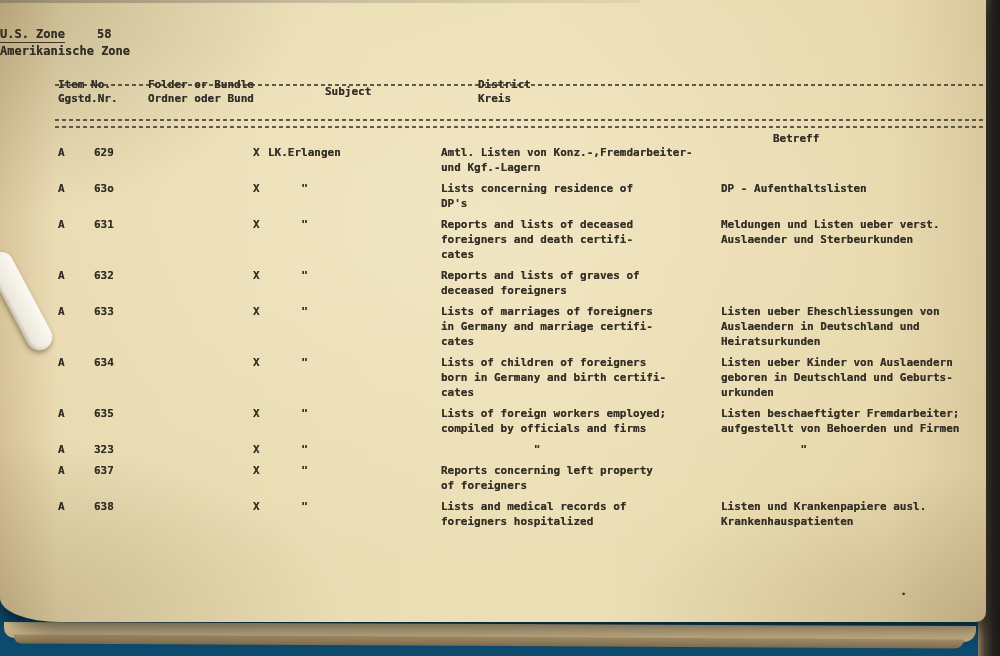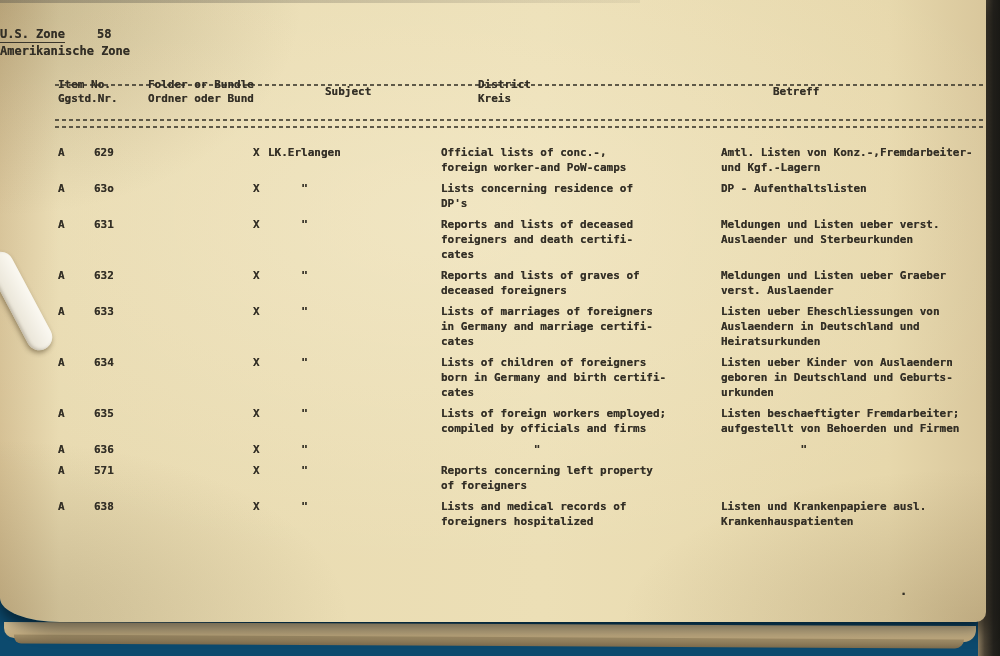--- a/index.html
+++ b/index.html
@@ -60,21 +60,21 @@
   .rule-mid-a{top:119px;}
   .rule-mid-b{top:126px;}
   .header-row{
     position:absolute;left:58px;top:78px;width:930px;
     display:grid;grid-template-columns:90px 120px 173px 280px 267px;
     font-size:11px;line-height:14px;
   }
   .hcell{white-space:pre-wrap;}
   .h-district{padding-left:37px;}
   .h-subject{padding-left:57px;padding-top:7px;}
-  .h-betreff{padding-left:52px;padding-top:7px;}
+  .h-betreff{padding-left:52px;padding-top:7px;margin-top:47px;}
   .table-body{position:absolute;left:58px;top:145px;width:930px;font-size:11px;line-height:15px;}
   .row{
     display:grid;grid-template-columns:36px 54px 120px 173px 280px 267px;
     align-items:start;margin-bottom:6px;
   }
   .cell{white-space:pre-wrap;}
   .c-folder{padding-left:105px;}
   .stray{position:absolute;left:900px;top:584px;font-size:12px;}
 </style>
 </head>
@@ -111,22 +111,20 @@
 
     <div class="rule rule-mid-a"></div>
     <div class="rule rule-mid-b"></div>
 
     <div class="table-body tw">
   <div class="row">
     <div class="cell c-item">A</div>
     <div class="cell c-no">629</div>
     <div class="cell c-folder">X</div>
     <div class="cell c-district">LK.Erlangen</div>
-    <div class="cell c-subject">Official lists of conc.-,
-foreign worker-and PoW-camps</div>
     <div class="cell c-betreff">Amtl. Listen von Konz.-,Fremdarbeiter-
 und Kgf.-Lagern</div>
   </div>
 
   <div class="row">
     <div class="cell c-item">A</div>
     <div class="cell c-no">63o</div>
     <div class="cell c-folder">X</div>
     <div class="cell c-district">     "</div>
     <div class="cell c-subject">Lists concerning residence of
@@ -146,22 +144,20 @@
 Auslaender und Sterbeurkunden</div>
   </div>
 
   <div class="row">
     <div class="cell c-item">A</div>
     <div class="cell c-no">632</div>
     <div class="cell c-folder">X</div>
     <div class="cell c-district">     "</div>
     <div class="cell c-subject">Reports and lists of graves of
 deceased foreigners</div>
-    <div class="cell c-betreff">Meldungen und Listen ueber Graeber
-verst. Auslaender</div>
   </div>
 
   <div class="row">
     <div class="cell c-item">A</div>
     <div class="cell c-no">633</div>
     <div class="cell c-folder">X</div>
     <div class="cell c-district">     "</div>
     <div class="cell c-subject">Lists of marriages of foreigners
 in Germany and marriage certifi-
 cates</div>
@@ -189,30 +185,30 @@
     <div class="cell c-folder">X</div>
     <div class="cell c-district">     "</div>
     <div class="cell c-subject">Lists of foreign workers employed;
 compiled by officials and firms</div>
     <div class="cell c-betreff">Listen beschaeftigter Fremdarbeiter;
 aufgestellt von Behoerden und Firmen</div>
   </div>
 
   <div class="row">
     <div class="cell c-item">A</div>
-    <div class="cell c-no">636</div>
+    <div class="cell c-no">323</div>
     <div class="cell c-folder">X</div>
     <div class="cell c-district">     "</div>
     <div class="cell c-subject">              "</div>
     <div class="cell c-betreff">            "</div>
   </div>
 
   <div class="row">
     <div class="cell c-item">A</div>
-    <div class="cell c-no">571</div>
+    <div class="cell c-no">637</div>
     <div class="cell c-folder">X</div>
     <div class="cell c-district">     "</div>
     <div class="cell c-subject">Reports concerning left property
 of foreigners</div>
   </div>
 
   <div class="row">
     <div class="cell c-item">A</div>
     <div class="cell c-no">638</div>
     <div class="cell c-folder">X</div>

